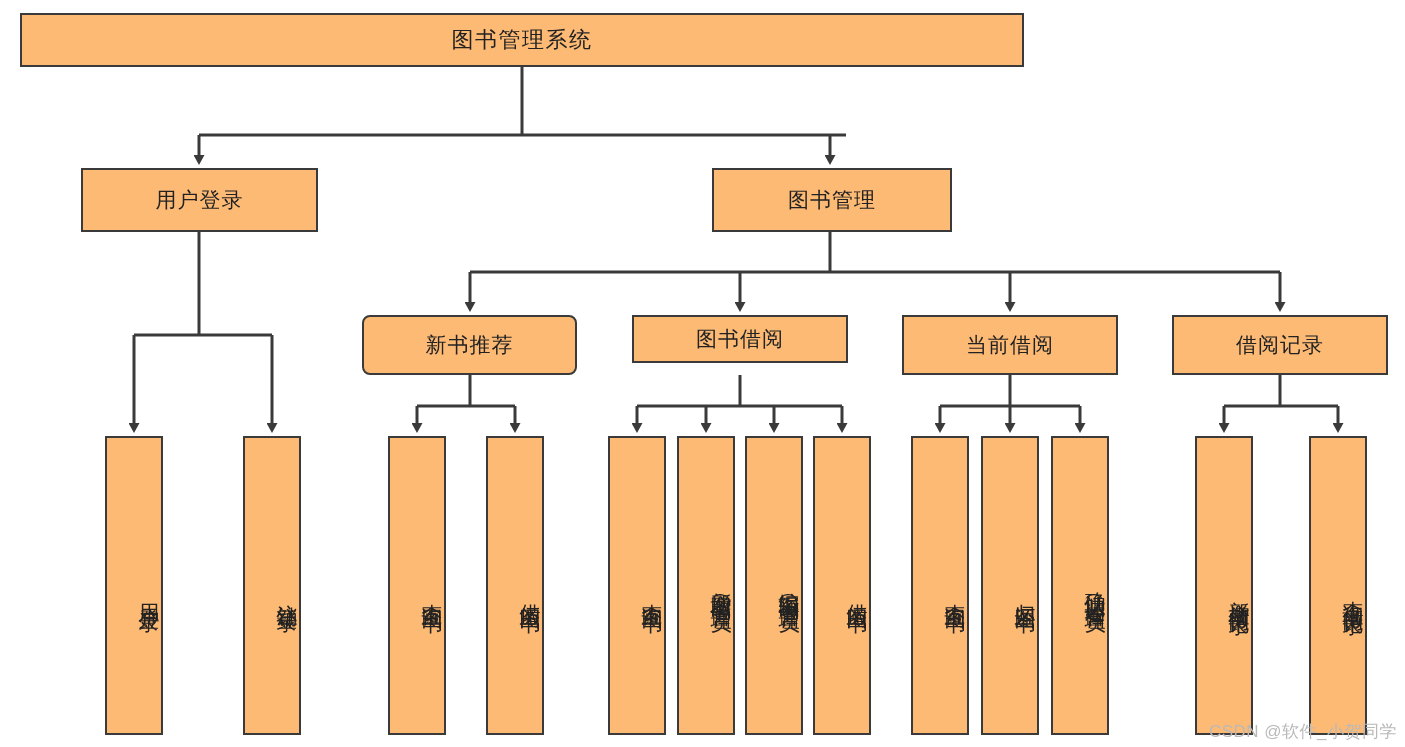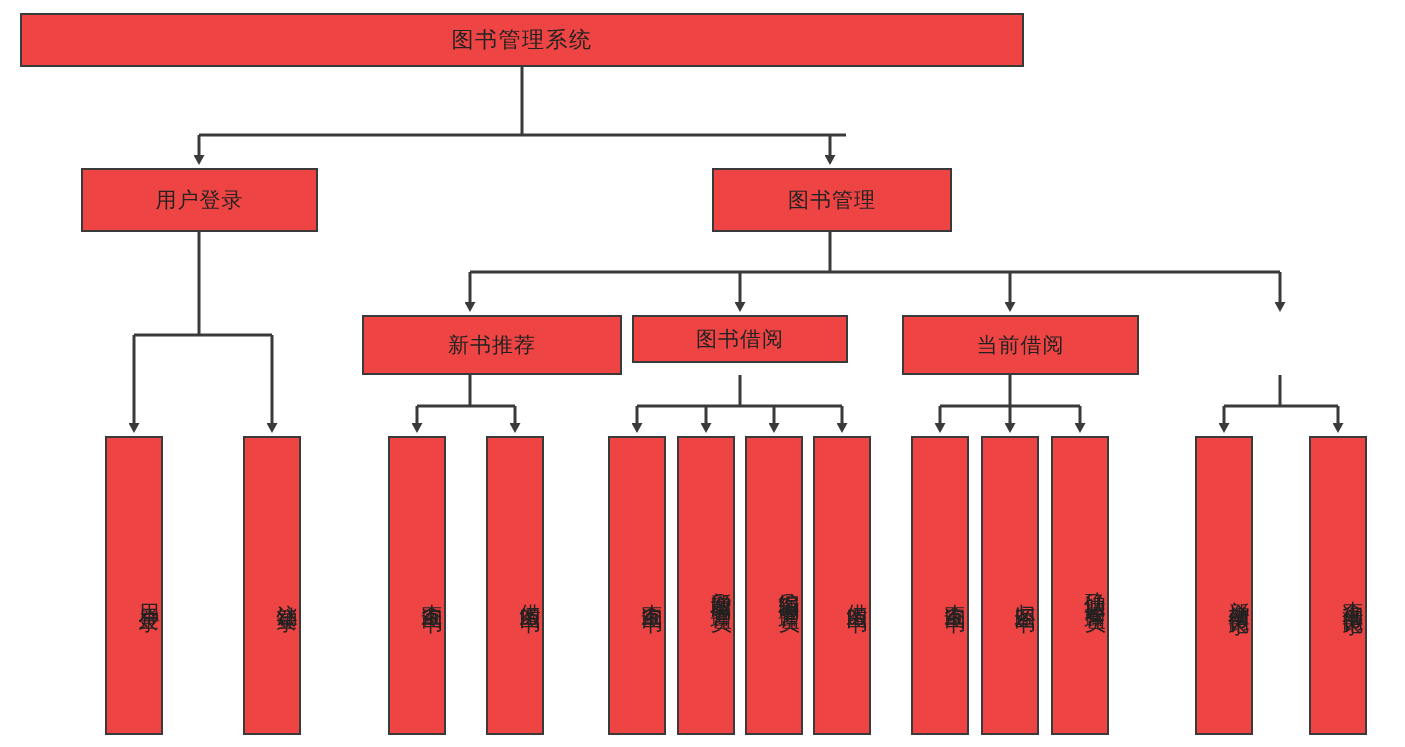--- a/index.html
+++ b/index.html
@@ -14,21 +14,21 @@
     position: relative;
     width: 1405px;
     height: 747px;
     background: #ffffff;
     overflow: hidden;
   }
   .node {
     position: absolute;
     box-sizing: border-box;
     border: 2.5px solid #3a3a3a;
-    background: #ef4444;
+    background: #fdba74;
     display: flex;
     align-items: center;
     justify-content: center;
     color: #222222;
     z-index: 3;
   }
   .node.horiz {
     font-size: 21px;
     letter-spacing: 1px;
   }
@@ -132,28 +132,31 @@
     <span class="node-label">图书管理系统</span>
   </div>
 
   <div class="node horiz" style="left:81px; top:168px; width:237px; height:64px;">
     <span class="node-label">用户登录</span>
   </div>
   <div class="node horiz" style="left:712px; top:168px; width:240px; height:64px;">
     <span class="node-label">图书管理</span>
   </div>
 
-  <div class="node horiz" style="left:362px; top:315px; width:260px; height:60px;">
+  <div class="node horiz" style="left:362px; top:315px; width:215px; height:60px;border-radius:8px;">
     <span class="node-label">新书推荐</span>
   </div>
   <div class="node horiz" style="left:632px; top:315px; width:216px; height:48px;">
     <span class="node-label">图书借阅</span>
   </div>
-  <div class="node horiz" style="left:902px; top:315px; width:237px; height:60px;">
+  <div class="node horiz" style="left:902px; top:315px; width:216px; height:60px;">
     <span class="node-label">当前借阅</span>
+  </div>
+  <div class="node horiz" style="left:1172px; top:315px; width:216px; height:60px;">
+    <span class="node-label">借阅记录</span>
   </div>
 
   <div class="node vert" style="left:105px; top:436px; width:58px; height:299px;">
     <span class="node-label">用户登录</span>
   </div>
   <div class="node vert" style="left:243px; top:436px; width:58px; height:299px;">
     <span class="node-label">注销登录</span>
   </div>
 
   <div class="node vert" style="left:388px; top:436px; width:58px; height:299px;">
@@ -186,14 +189,15 @@
     <span class="node-label">确认归还（管理员）</span>
   </div>
 
   <div class="node vert" style="left:1195px; top:436px; width:58px; height:299px;">
     <span class="node-label">新增借阅记录</span>
   </div>
   <div class="node vert" style="left:1309px; top:436px; width:58px; height:299px;">
     <span class="node-label">查询借阅记录</span>
   </div>
 
+  <div id="watermark">CSDN @软件_小贺同学</div>
 
 </div>
 
 </body></html>

